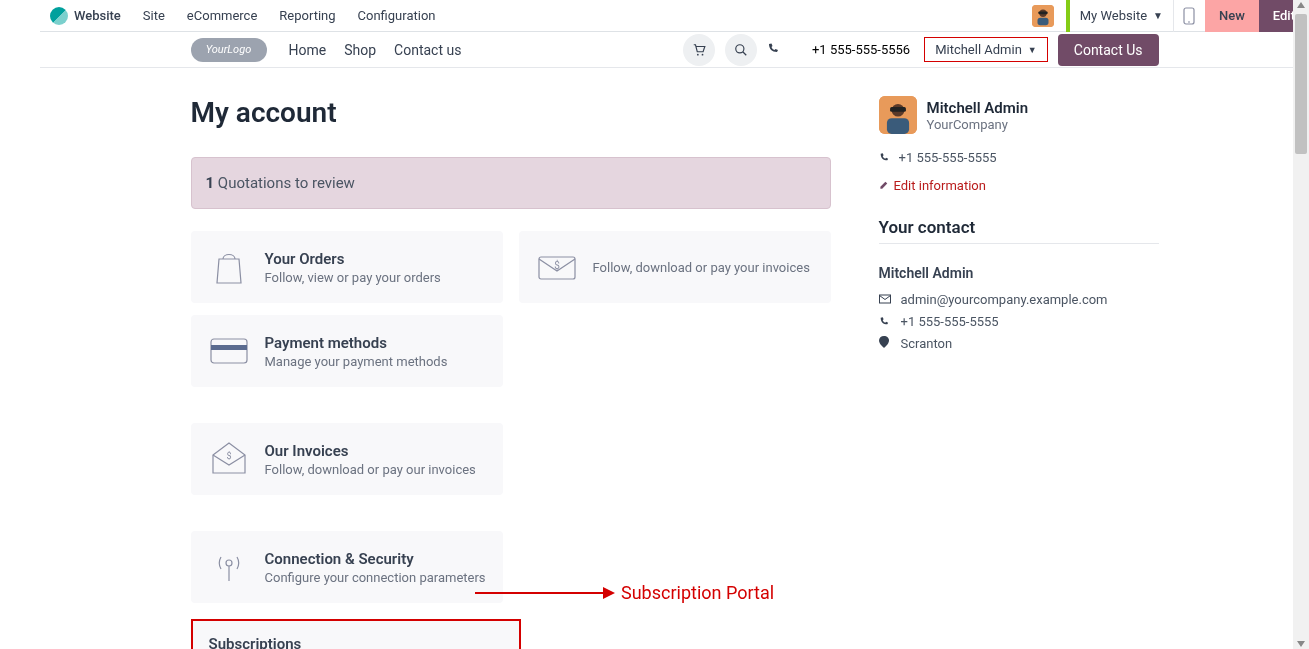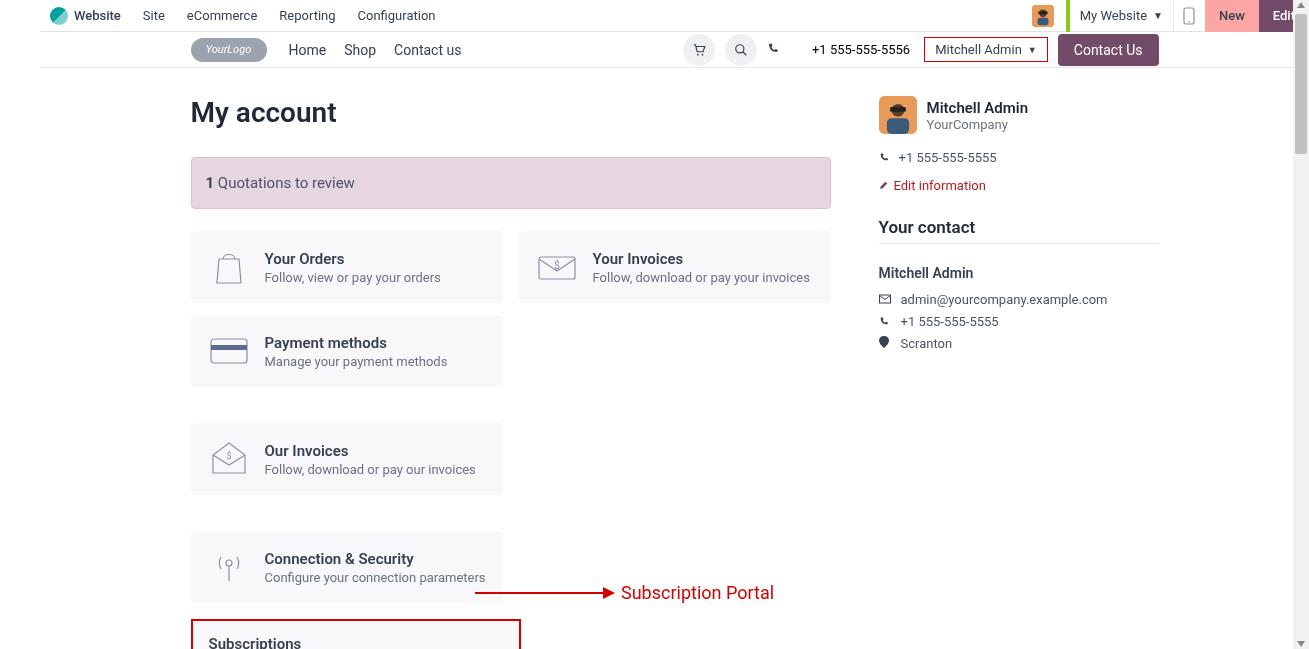--- a/index.html
+++ b/index.html
@@ -182,21 +182,20 @@
         </div>
         <div class="card">
           <div class="card-icon">
             <svg width="40" height="32" viewBox="0 0 40 32" class="stroke">
                 <rect x="2" y="6" width="36" height="22" rx="2"></rect>
                 <path d="M2 8 L20 20 L38 8"></path>
                 <text x="20" y="18" font-size="10" text-anchor="middle" fill="#8b8fa3" stroke="none">$</text>
               </svg>
           </div>
           <div class="card-body">
-            <div class="card-title">Your Invoices</div>
             <div class="card-sub">Follow, download or pay your invoices</div>
           </div>
         </div>
       </div>
 
       <div class="card-stack">
         <div class="card full">
           <div class="card-icon">
             <svg width="40" height="28" viewBox="0 0 40 28" class="stroke">
                 <rect x="2" y="2" width="36" height="24" rx="3"></rect>

